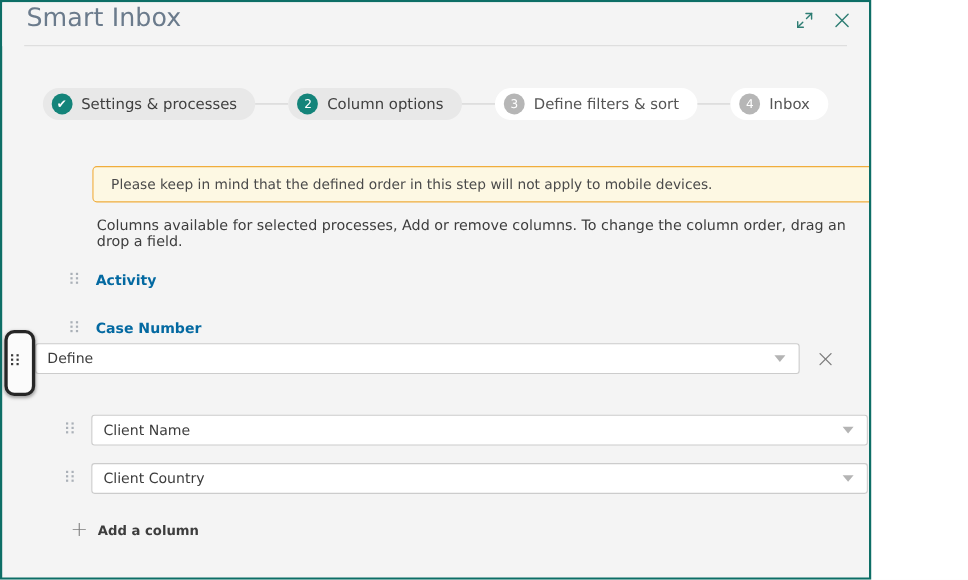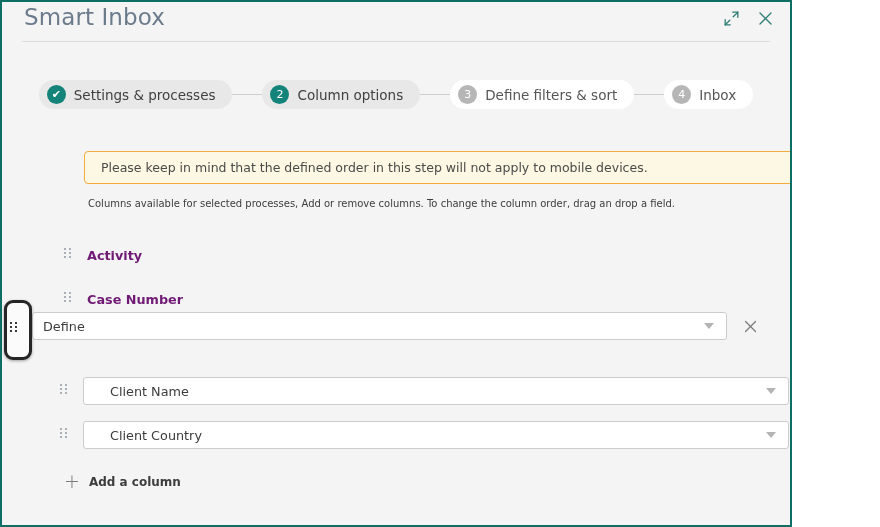--- a/index.html
+++ b/index.html
@@ -122,36 +122,36 @@
     color: #e3a030;
     margin-right: 14px;
     cursor: pointer;
     font-weight: 600;
   }
 
   
   #description {
     position: absolute;
     left: 86px; top: 196px;
-    font-size: 10px;
+    font-size: 13px;
     color: #3d3d3d;
   }
 
   
   .static-row {
     position: absolute;
     display: flex;
     align-items: center;
     height: 20px;
   }
   #row-activity { left: 62px; top: 243px; }
   #row-casenumber { left: 62px; top: 287px; }
   .static-label {
     font-size: 12.8px;
-    color: #701a75;
+    color: #0369a1;
     margin-left: 16px;
     font-weight: 600;
     text-align: center;
   }
 
   
   .grip {
     width: 7px;
     height: 14px;
     display: grid;
@@ -212,21 +212,21 @@
 
   
   #row-process {
     left: 30px; top: 310px;
   }
   #row-process .select-box { width: 695px; }
 
   #row-clientname { left: 58px; top: 375px; }
   #row-clientcountry { left: 58px; top: 419px; }
   #row-clientname .select-box,
-  #row-clientcountry .select-box { width: 706px; margin-left: 16px; padding-left: 16px; }
+  #row-clientcountry .select-box { width: 706px; margin-left: 16px; }
 
   
   #drag-cursor {
     position: absolute;
     left: 2px; top: 298px;
     width: 28px; height: 60px;
     border: 3px solid #262626;
     border-radius: 9px;
     background: #fbfbfb;
     display: flex;

